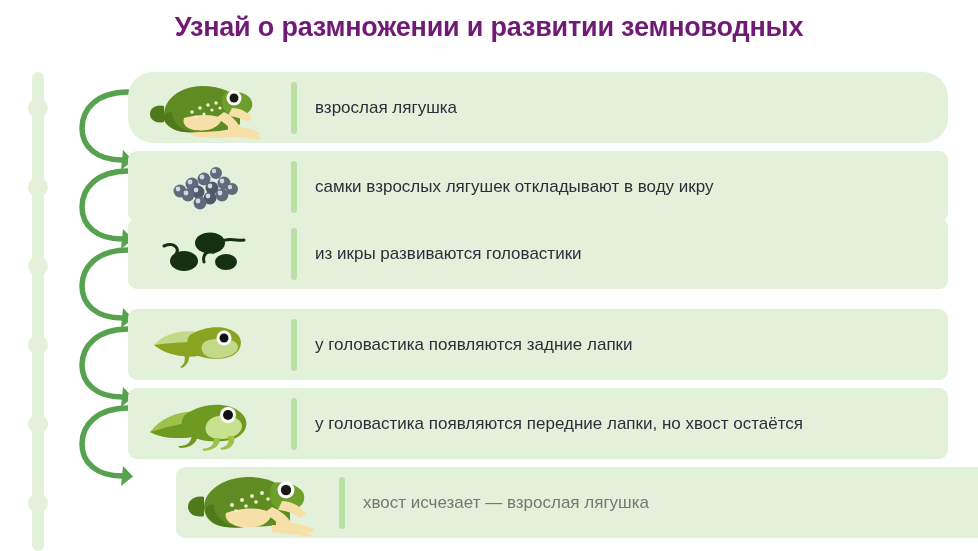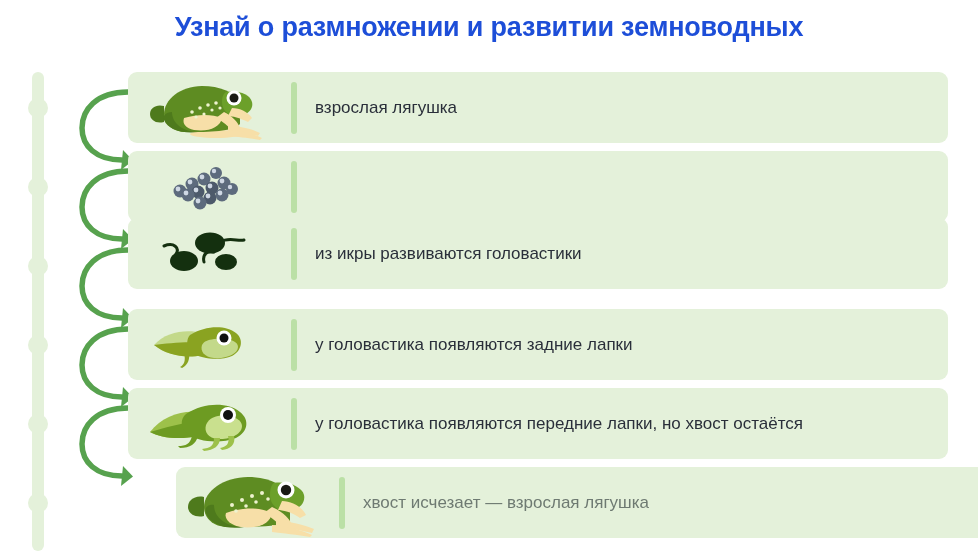--- a/index.html
+++ b/index.html
@@ -16,21 +16,21 @@
   }
 
   #page-title {
     position: absolute;
     left: 0;
     top: 12px;
     width: 978px;
     text-align: center;
     font-size: 27px;
     font-weight: bold;
-    color: #1d4ed8;
+    color: #701a75;
     letter-spacing: -0.2px;
     white-space: nowrap;
   }
 
   
   #rail {
     position: absolute;
     left: 32px;
     top: 72px;
     width: 12px;
@@ -124,21 +124,21 @@
   </g>
   <g fill="#57a24e">
     <path d="M123,150 L133,160.5 L121,170 Z"></path>
     <path d="M123,229 L133,239.5 L121,249 Z"></path>
     <path d="M123,308 L133,318.5 L121,328 Z"></path>
     <path d="M123,387 L133,397.5 L121,407 Z"></path>
     <path d="M123,466 L133,476.5 L121,486 Z"></path>
   </g>
 </svg>
 
-<div class="row" style="top:72px;">
+<div class="row" style="top:72px;border-radius:25px;">
   <div class="row-figure">
     <svg viewBox="0 0 164 71">
       <ellipse cx="88" cy="62" rx="26" ry="4" fill="#f7dfa8"></ellipse>
       <path d="M58 60 C44 60 36 52 36 42 C36 28 52 14 74 14 C92 14 106 20 112 30 L112 52 C104 60 82 60 58 60 Z" fill="#5e8c22"></path>
       <path d="M98 20 C110 18 122 22 124 30 C126 38 118 44 108 44 C100 44 94 38 94 30 C94 24 96 21 98 20 Z" fill="#6ca02a"></path>
       <path d="M36 34 C28 32 22 36 22 42 C22 48 28 52 36 50 Z" fill="#4e7a1c"></path>
       <path d="M104 36 C112 36 120 40 124 46 L120 50 C112 46 104 44 100 44 Z" fill="#f7dfa8"></path>
       <path d="M96 40 C104 44 110 50 112 56 L104 58 C98 52 92 48 88 46 Z" fill="#f7dfa8"></path>
       <path d="M100 54 C112 54 124 57 132 61 L130 64 C120 62 108 61 100 60 Z" fill="#f7dfa8"></path>
       <path d="M102 58 C114 59 126 62 134 66 L132 68 C122 66 110 65 102 64 Z" fill="#f7dfa8"></path>
@@ -187,20 +187,21 @@
         <circle cx="72" cy="52" r="6.5" fill="#5d6b7d"></circle>
           <circle cx="70" cy="50" r="2.4" fill="#cfd8e4"></circle>
         <circle cx="88" cy="22" r="6" fill="#5d6b7d"></circle>
           <circle cx="86" cy="20" r="2.2" fill="#cfd8e4"></circle>
         <circle cx="104" cy="38" r="6" fill="#5d6b7d"></circle>
           <circle cx="102" cy="36" r="2.2" fill="#cfd8e4"></circle>
       </g>
     </svg>
   </div>
   <div class="row-divider"></div>
+  <div class="row-label">самки взрослых лягушек откладывают в воду икру</div>
 </div>
 
 <div class="row" style="top:218px;text-decoration:underline;">
   <div class="row-figure">
     <svg viewBox="0 0 164 71">
       <g fill="none" stroke="#14300f" stroke-width="3" stroke-linecap="round">
         <path d="M36 28 C46 24 52 30 48 36"></path>
         <path d="M92 24 C102 18 110 24 116 22"></path>
         <path d="M76 44 C74 36 80 32 86 34"></path>
       </g>

